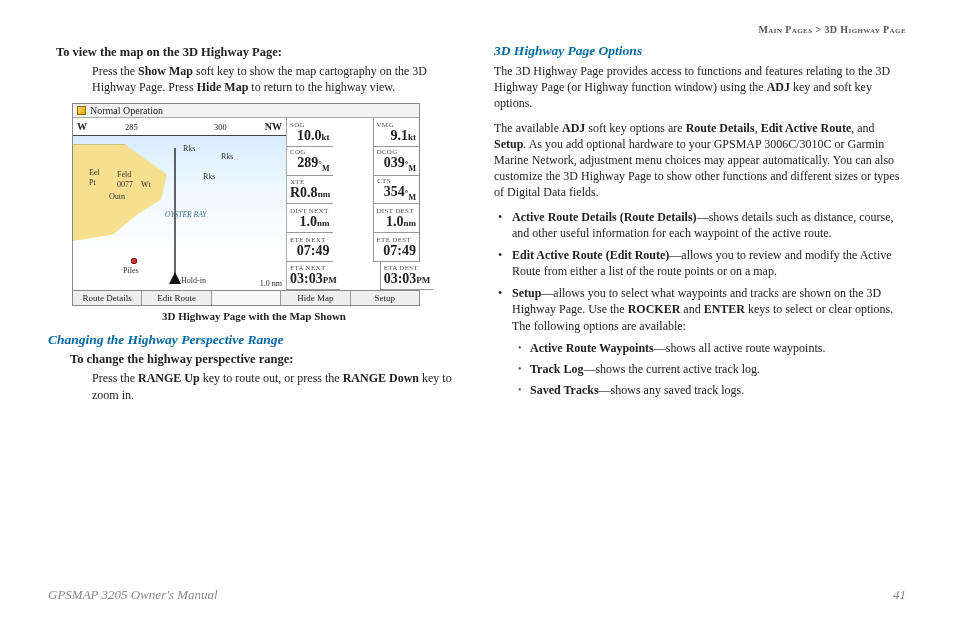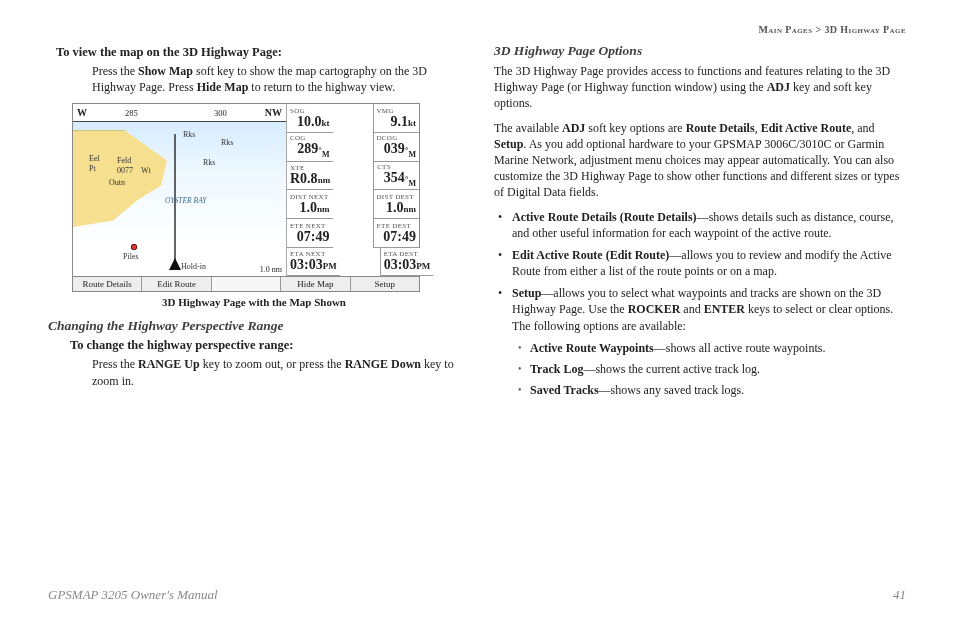--- a/index.html
+++ b/index.html
@@ -35,21 +35,21 @@
   .indent-block {
     margin-left: 22px;
     margin-bottom: 8px;
     line-height: 1.35;
   }
   .italic-heading {
     font-style: italic;
     font-weight: bold;
     font-size: 13.5px;
     margin: 10px 0 4px 0;
-    color: #404040;
+    color: #0369a1;
   }
   .plain-para {
     line-height: 1.35;
     margin-bottom: 8px;
   }
   .caption {
     text-align: center;
     font-weight: bold;
     font-size: 11px;
     margin: 4px 0 10px 0;
@@ -163,20 +163,24 @@
 
 <div class="columns">
 
   <div class="col">
     <div class="section-title" style="margin-left:8px">To view the map on the 3D Highway Page:</div>
     <div class="indent-block" style="margin-left:44px">
       <span>Press the </span><b>Show Map</b><span> soft key to show the map cartography on the 3D Highway Page. Press </span><b>Hide Map</b><span> to return to the highway view.</span>
     </div>
 
     <div class="device">
+      <div class="dev-titlebar">
+        <span class="sat-icon"></span>
+        <span>Normal Operation</span>
+      </div>
       <div class="dev-body">
         <div class="map-area">
           <div class="comp-strip">
             <span>W</span>
             <span class="ticks">
               <span>285</span>
               <span>300</span>
             </span>
             <span>NW</span>
           </div>
@@ -267,21 +271,21 @@
           <div class="softkey blank"></div>
           <div class="softkey">Hide Map</div>
           <div class="softkey">Setup</div>
         </div>
     </div>
     <div class="caption">3D Highway Page with the Map Shown</div>
 
     <div class="italic-heading">Changing the Highway Perspective Range</div>
     <div class="section-title" style="margin-left:22px">To change the highway perspective range:</div>
     <div class="indent-block" style="margin-left:44px">
-      <span>Press the </span><b>RANGE Up</b><span> key to zoom out, or press the </span><b>RANGE Down</b><span> key to zoom in.</span>
+      <span>Press the </span><b>RANGE Up</b><span> key to route out, or press the </span><b>RANGE Down</b><span> key to zoom in.</span>
     </div>
   </div>
 
   <div class="col">
     <div class="italic-heading" style="margin-top:0">3D Highway Page Options</div>
     <p class="plain-para">
       <span>The 3D Highway Page provides access to functions and features relating to the 3D Highway Page (or Highway function window) using the </span><b>ADJ</b><span> key and soft key options.</span>
     </p>
     <p class="plain-para">
       <span>The available </span><b>ADJ</b><span> soft key options are </span><b>Route Details</b><span>, </span><b>Edit Active Route</b><span>, and </span><b>Setup</b><span>. As you add optional hardware to your GPSMAP 3006C/3010C or Garmin Marine Network, adjustment menu choices may appear automatically. You can also customize the 3D Highway Page to show other functions and different sizes or types of Digital Data fields.</span>

